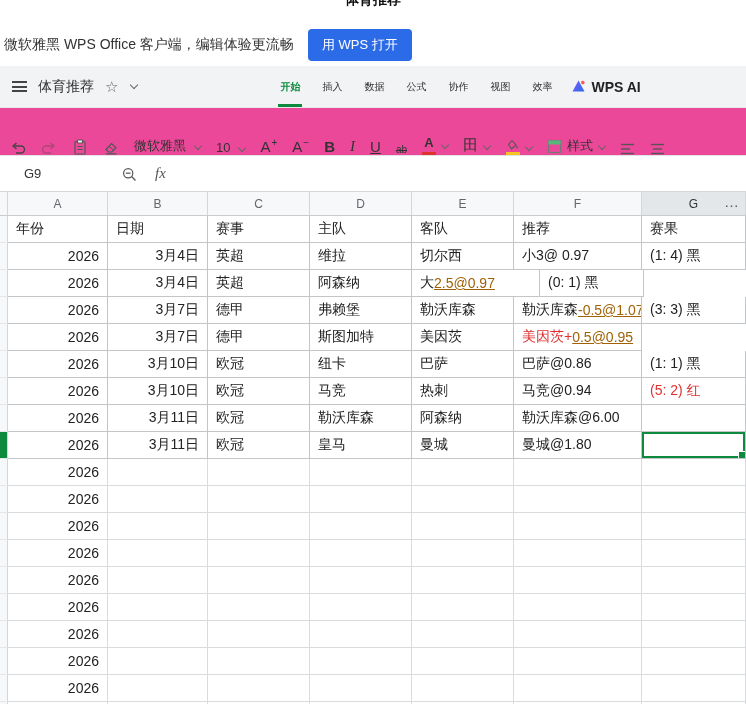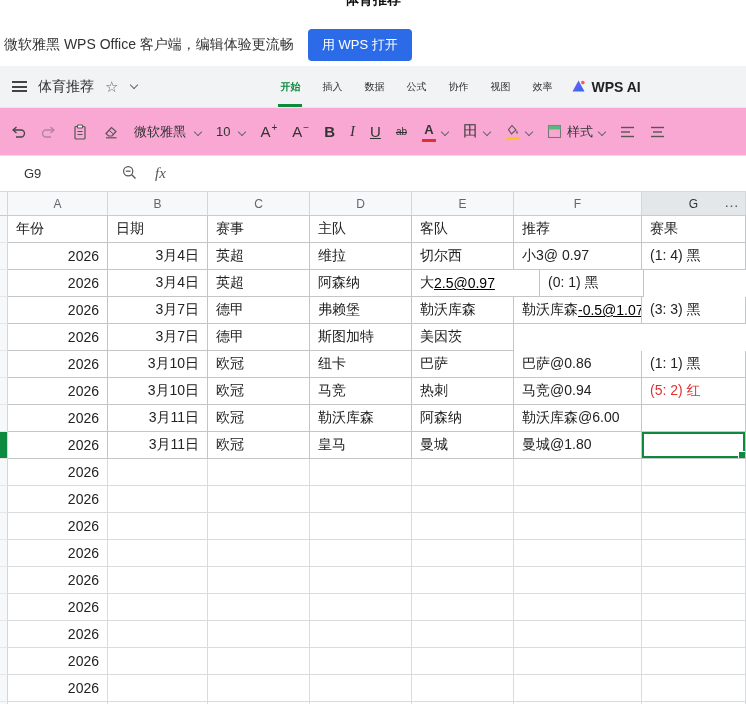--- a/index.html
+++ b/index.html
@@ -27,58 +27,58 @@
   .chev { display:inline-block; width:6px; height:6px; border-right:1.3px solid #666;
     border-bottom:1.3px solid #666; transform:rotate(45deg); margin-left:2px; }
   .chev.up-off { margin-top:-3px; }
   .tabs { display:flex; align-items:stretch; margin-left:132px; }
   .tab { display:flex; align-items:center; padding:0 11px; font-size:10px; color:#333; position:relative; cursor:pointer; }
   .tab.active { color:#0E8A3E; font-weight:700; }
   .tab.active::after { content:""; position:absolute; left:9px; right:9px; bottom:0; height:3px; background:#0E8A3E; }
   .wps-ai { display:flex; align-items:center; gap:5px; margin-left:8px; font-size:14px; color:#222; font-weight:600; cursor:pointer; }
 
   
-  .toolbar { height:48px; background:#f9a8d4; border-top:1px solid #e7e8ea; display:flex;
-    align-items:center; gap:15px; padding:0 10px; overflow:hidden; white-space:nowrap; }
+  .toolbar { height:48px; background:#ec4899; border-top:1px solid #e7e8ea; display:flex;
+    align-items:flex-end; gap:15px; padding:0 10px; overflow:hidden; white-space:nowrap; }
   .tbtn { display:flex; align-items:center; color:#333; font-size:15px; flex:0 0 auto; cursor:pointer; }
   .tbtn.disabled { opacity:.38; }
   .select { display:flex; align-items:center; gap:7px; font-size:13px; color:#333; flex:0 0 auto; cursor:pointer; }
   .b-lbl { font-weight:700; font-size:15px; }
   .i-lbl { font-style:italic; font-family:"Liberation Serif",serif; font-size:15px; }
   .u-lbl { text-decoration:underline; font-size:15px; }
   .s-lbl { text-decoration:line-through; font-size:10px; }
   .stack { display:flex; flex-direction:column; align-items:center; gap:2px; }
   .bar { width:14px; height:3px; }
   .bar.red { background:#E03131; } .bar.yellow { background:#F7C325; }
   .sup { font-size:10px; margin-left:1px; margin-top:-8px; }
 
   
   .formula-bar { height:37px; background:#fff; border-top:1px solid #e2e3e5; border-bottom:1px solid #d6d8da;
     display:flex; align-items:center; }
   .name-box { width:110px; padding-left:24px; font-size:13px; color:#333; align-self:stretch;
     display:flex; align-items:center; }
-  .fb-icons { display:flex; align-items:flex-start; gap:18px; padding-left:12px; }
+  .fb-icons { display:flex; align-items:flex-end; gap:18px; padding-left:12px; }
   .fx { font-style:italic; font-family:"Liberation Serif",serif; font-size:15px; color:#555; }
 
   
   .col-headers { height:24px; display:flex; background:#f7f8fa; position:relative; border-bottom:1px solid #c9cccf; }
   .corner { width:8px; flex:0 0 8px; border-right:1px solid #d4d7da; background:#f7f8fa; }
   .col-h { display:flex; align-items:center; justify-content:center; font-size:12px; color:#63676b;
     border-right:1px solid #d4d7da; flex:0 0 auto; cursor:pointer; }
   .col-h.sel { background:#e4e7e9; color:#2f3336; }
   .more { position:absolute; right:6px; top:1px; font-size:15px; color:#555; letter-spacing:1px; cursor:pointer; }
   .sheet-body { height:488px; overflow:hidden; background:#fff; }
   .g-row { display:flex; height:27px; }
   .sliver { width:8px; flex:0 0 8px; background:#f7f8fa; border-right:1px solid #d4d7da; border-bottom:1px solid #e4e6e8; cursor:pointer; }
   .sliver.sel { background:#0E8A3E; }
   .g-cell { border-right:1px solid #d9dbde; border-bottom:1px solid #d9dbde; font-size:14px; color:#222;
     display:flex; align-items:center; padding:0 8px; overflow:hidden; white-space:nowrap; flex:0 0 auto; cursor:cell; }
   .g-row.tz .g-cell { border-color:#c3c6c9; }
   .g-cell.r { justify-content:flex-end; }
-  .g-cell .link { color:#000000; text-decoration:underline; }
+  .g-cell .link { color:#a16207; text-decoration:underline; }
   .g-cell .red { color:#E03131; }
   .g-cell.selected { position:relative; box-shadow:inset 0 0 0 2px #0E8A3E; z-index:2; }
   .g-cell.selected::after { content:""; position:absolute; right:-1px; bottom:-1px; width:6px; height:6px;
     background:#0E8A3E; border:1px solid #fff; }
   svg { display:block; }
 </style>
 </head>
 <body>
 
 <div class="top-strip">
@@ -289,20 +289,24 @@
       </div>
       <div class="g-cell" style="width: 104px;">(3: 3) 黑</div>
     </div>
     <div class="g-row tz">
       <div class="sliver"></div>
       <div class="g-cell r" style="width: 100px;">2026</div>
       <div class="g-cell r" style="width: 100px;">3月7日</div>
       <div class="g-cell" style="width: 102px;">德甲</div>
       <div class="g-cell" style="width: 102px;">斯图加特</div>
       <div class="g-cell" style="width: 102px;">美因茨</div>
+      <div class="g-cell" style="width: 128px;">
+        <span class="red">美因茨+</span>
+        <span class="link">0.5@0.95</span>
+      </div>
     </div>
     <div class="g-row tz">
       <div class="sliver"></div>
       <div class="g-cell r" style="width: 100px;">2026</div>
       <div class="g-cell r" style="width: 100px;">3月10日</div>
       <div class="g-cell" style="width: 102px;">欧冠</div>
       <div class="g-cell" style="width: 102px;">纽卡</div>
       <div class="g-cell" style="width: 102px;">巴萨</div>
       <div class="g-cell" style="width: 128px;">巴萨@0.86</div>
       <div class="g-cell" style="width: 104px;">(1: 1) 黑</div>

